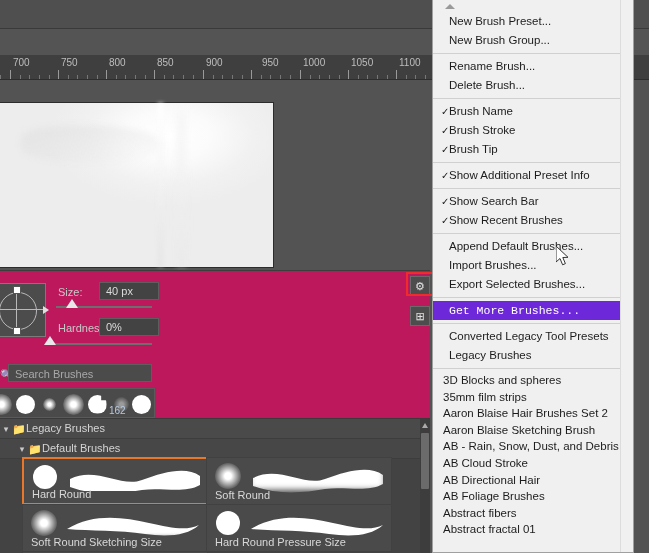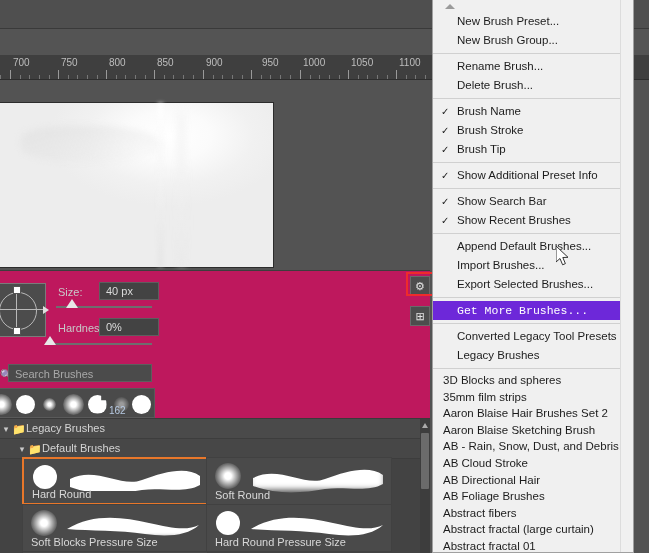--- a/index.html
+++ b/index.html
@@ -324,21 +324,21 @@
     position: relative;
   }
   .menu-scroll-up .tri {
     position:absolute; left:12px; top:4px;
     width:0;height:0;border-left:5px solid transparent;border-right:5px solid transparent;border-bottom:5px solid #9a9a9a;
   }
   .menu-item {
     position: relative;
     height: 19px;
     line-height: 19px;
-    padding-left: 24px;
+    padding-left: 16px;
     white-space: nowrap;
     color: #1c1c1c;
   }
   .menu-item.highlight {
     background: #6d28d9;
     color: #ffffff;
     font-family: Liberation Mono, monospace;
   }
   .menu-item .check {
     position: absolute;
@@ -548,21 +548,21 @@
         <div class="preset-name">Soft Round</div>
       </div>
 
       <div class="preset-cell" style="left:22px; top:47px;">
         <div class="preset-tip">
             <span class="dot-soft" style="width:26px;height:26px;"></span>
           </div>
         <div class="preset-stroke">
             <div class="stroke-taper-soft"></div>
           </div>
-        <div class="preset-name">Soft Blocks Pressure Size</div>
+        <div class="preset-name">Soft Round Sketching Size</div>
       </div>
 
       <div class="preset-cell" style="left:206px; top:47px;">
         <div class="preset-tip">
             <span class="dot-hard" style="width:24px;height:24px;"></span>
           </div>
         <div class="preset-stroke">
             <div class="stroke-taper"></div>
           </div>
         <div class="preset-name">Hard Round Pressure Size</div>
@@ -665,21 +665,20 @@
     <div id="brush-library-list">
         <div class="menu-list-item">3D Blocks and spheres</div>
         <div class="menu-list-item">35mm film strips</div>
         <div class="menu-list-item">Aaron Blaise Hair Brushes Set 2</div>
         <div class="menu-list-item">Aaron Blaise Sketching Brush</div>
         <div class="menu-list-item">AB - Rain, Snow, Dust, and Debris</div>
         <div class="menu-list-item">AB Cloud Stroke</div>
         <div class="menu-list-item">AB Directional Hair</div>
         <div class="menu-list-item">AB Foliage Brushes</div>
         <div class="menu-list-item">Abstract fibers</div>
-        <div class="menu-list-item">Abstract fractal (large curtain)</div>
         <div class="menu-list-item">Abstract fractal 01</div>
       </div>
 
     <div id="menu-scrollbar"></div>
   </div>
 
   <div id="cursor" style="left: 556px; top: 246px;">
     <svg width="14" height="21" viewBox="0 0 14 21">
       <polygon points="0,0 0,16 4,12.5 6.6,18.8 9.4,17.6 6.8,11.5 12,11.3" fill="#ffffff" stroke="#333333" stroke-width="1"></polygon>
     </svg>

